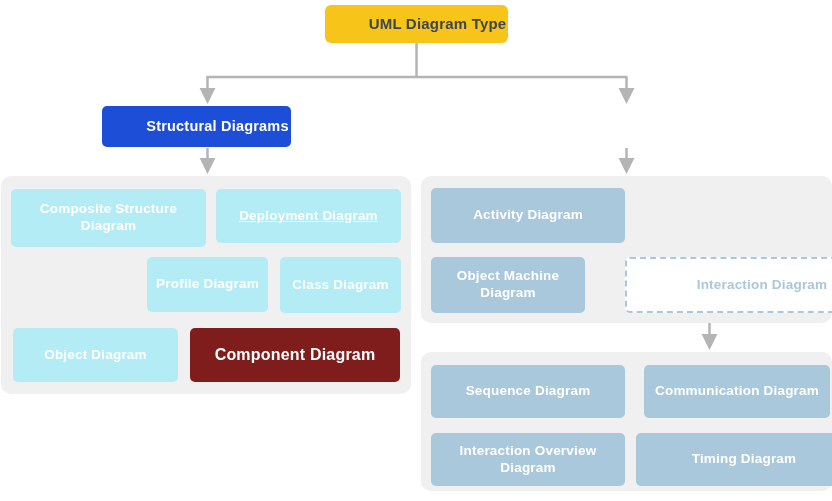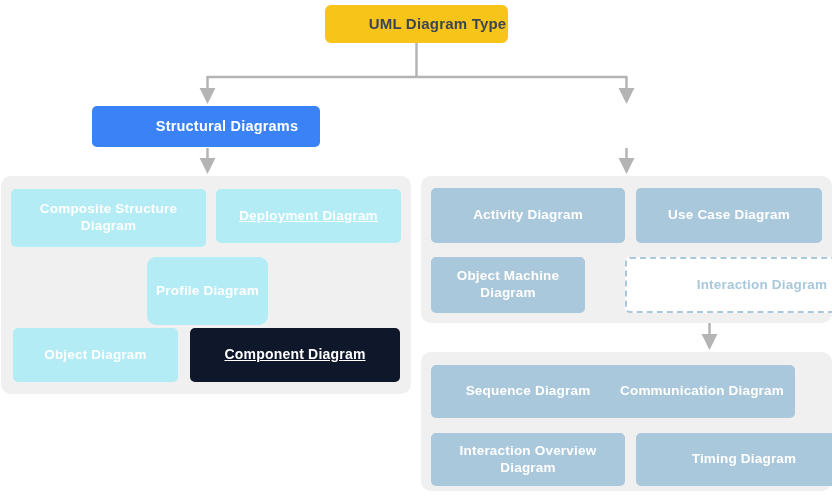--- a/index.html
+++ b/index.html
@@ -11,49 +11,49 @@
     position:absolute;display:flex;align-items:center;justify-content:center;
     text-align:center;font-weight:bold;box-sizing:border-box;line-height:1.25;
     letter-spacing:.2px;
     padding-left:42px;
   }
   .root-node{
     background:#F7C51A;color:#3C4553;font-size:15px;border-radius:6px;
     left:325px;top:5px;width:183px;height:38px;
   }
   .branch{color:#ffffff;font-size:14.5px;border-radius:5px;}
-  .branch-structural{background:#3b82f6;left:92px;top:106px;width:228px;height:41px;}
+  .branch-structural{background:#1d4ed8;left:102px;top:106px;width:189px;height:41px;}
   .branch-behavioral{background:#2C5872;left:521px;top:106px;width:210px;height:41px;}
   .panel{position:absolute;background:#F0F0F1;border-radius:10px;}
   .panel-structural{left:1px;top:176px;width:410px;height:218px;}
   .panel-behavioral{left:421px;top:176px;width:411px;height:147px;}
   .panel-interaction{left:421px;top:352px;width:411px;height:139px;}
   .item{color:#ffffff;font-size:13.5px;border-radius:5px;padding:2px 6px;}
   .item-light{background:#B3ECF5;}
   .item-blue{background:#A9C8DB;}
-  .item-highlight{background:#0f172a;font-size:14px;text-decoration:underline;}
+  .item-highlight{background:#7f1d1d;font-size:16px;}
   .item-dashed{
     background:#ffffff;border:2px dashed #A9C8DB;color:#A9C8DB;
   }
   
   .n-composite{left:11px;top:189px;width:195px;height:58px;}
   .n-deployment{left:216px;top:189px;width:185px;height:54px;text-decoration:underline;}
   .n-package{left:13px;top:257px;width:122px;height:56px;}
-  .n-profile{left:147px;top:257px;width:121px;height:68px;border-radius:9px;}
+  .n-profile{left:147px;top:257px;width:121px;height:55px;}
   .n-class{left:280px;top:257px;width:121px;height:56px;}
   .n-object{left:13px;top:328px;width:165px;height:54px;}
   .n-component{left:190px;top:328px;width:210px;height:54px;}
   
   .n-activity{left:431px;top:188px;width:194px;height:55px;}
   .n-usecase{left:636px;top:188px;width:186px;height:55px;}
   .n-statemachine{left:431px;top:257px;width:154px;height:56px;}
   .n-interaction{left:625px;top:257px;width:274px;height:56px;}
   
   .n-sequence{left:431px;top:365px;width:194px;height:53px;}
-  .n-communication{left:609px;top:365px;width:186px;height:53px;}
+  .n-communication{left:644px;top:365px;width:186px;height:53px;}
   .n-intoverview{left:431px;top:433px;width:194px;height:53px;}
   .n-timing{left:636px;top:433px;width:216px;height:53px;}
   svg.connectors{position:absolute;left:0;top:0;pointer-events:none;}
 </style>
 </head>
 <body>
 
 <div class="stage">
 
   <svg class="connectors" width="832" height="501" viewBox="0 0 832 501">
@@ -75,25 +75,25 @@
   <div class="panel panel-behavioral"></div>
   <div class="panel panel-interaction"></div>
 
   <div class="node root-node">UML Diagram Type</div>
 
   <div class="node branch branch-structural">Structural Diagrams</div>
 
   <div class="node item item-light n-composite">Composite Structure Diagram</div>
   <div class="node item item-light n-deployment">Deployment Diagram</div>
   <div class="node item item-light n-profile">Profile Diagram</div>
+  <div class="node item item-light n-class">Class Diagram</div>
   <div class="node item item-light n-object">Object Diagram</div>
   <div class="node item item-highlight n-component">Component Diagram</div>
 
   <div class="node item item-blue n-activity">Activity Diagram</div>
-  <div class="node item item-blue n-usecase">Use Case Diagram</div>
   <div class="node item item-blue n-statemachine">Object Machine Diagram</div>
   <div class="node item item-dashed n-interaction">Interaction Diagram</div>
 
   <div class="node item item-blue n-sequence">Sequence Diagram</div>
   <div class="node item item-blue n-communication">Communication Diagram</div>
   <div class="node item item-blue n-intoverview">Interaction Overview Diagram</div>
   <div class="node item item-blue n-timing">Timing Diagram</div>
 
 </div>
 

